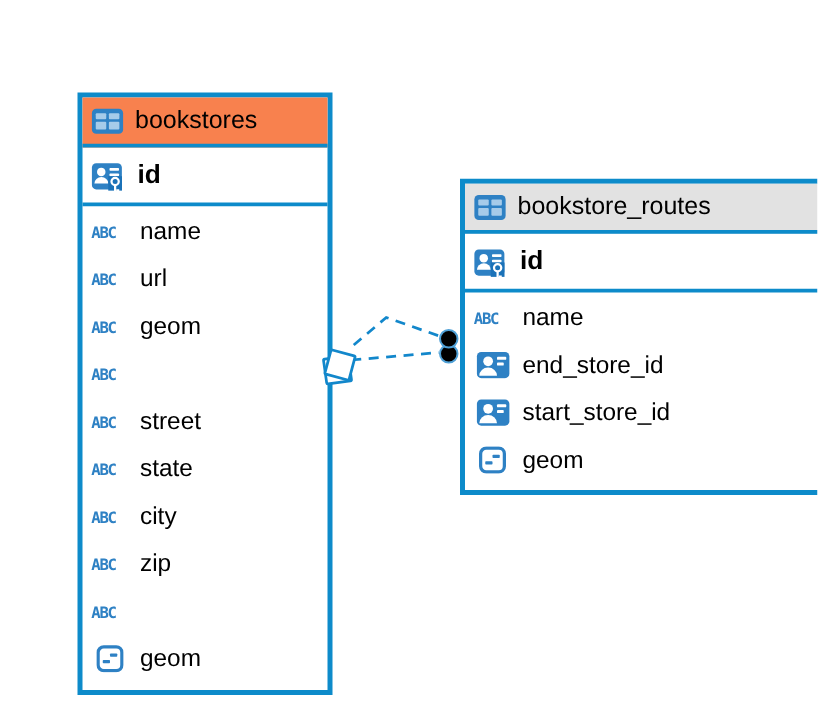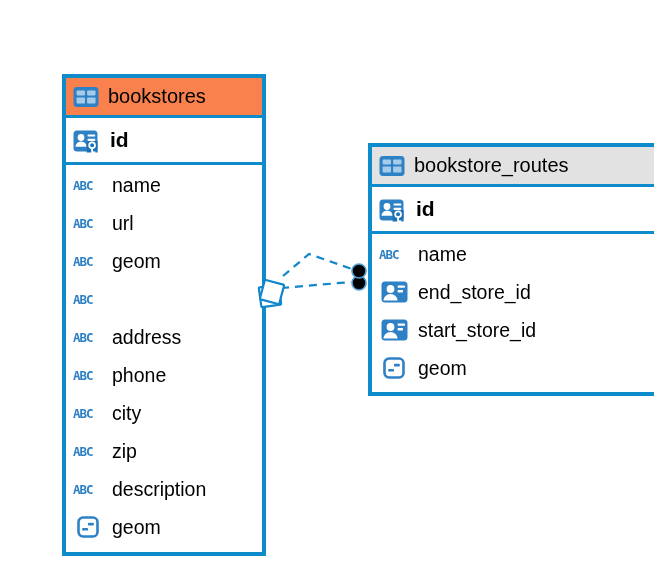--- a/index.html
+++ b/index.html
@@ -117,37 +117,36 @@
       </div>
       <div class="col-row">
         <span class="abc-icon">ABC</span>
         <span>geom</span>
       </div>
       <div class="col-row">
         <span class="abc-icon">ABC</span>
       </div>
       <div class="col-row">
         <span class="abc-icon">ABC</span>
-        <span>address</span>
-      </div>
-      <div class="col-row">
-        <span class="abc-icon">ABC</span>
-        <span>phone</span>
+        <span>street</span>
+      </div>
+      <div class="col-row">
+        <span class="abc-icon">ABC</span>
+        <span>state</span>
       </div>
       <div class="col-row">
         <span class="abc-icon">ABC</span>
         <span>city</span>
       </div>
       <div class="col-row">
         <span class="abc-icon">ABC</span>
         <span>zip</span>
       </div>
       <div class="col-row">
         <span class="abc-icon">ABC</span>
-        <span>description</span>
       </div>
       <div class="col-row">
         <svg class="icon" width="22" height="22" style="margin:0 4px">
             <use href="#sym-geom"></use>
           </svg>
         <span>geom</span>
       </div>
     </div>
   </div>
 

